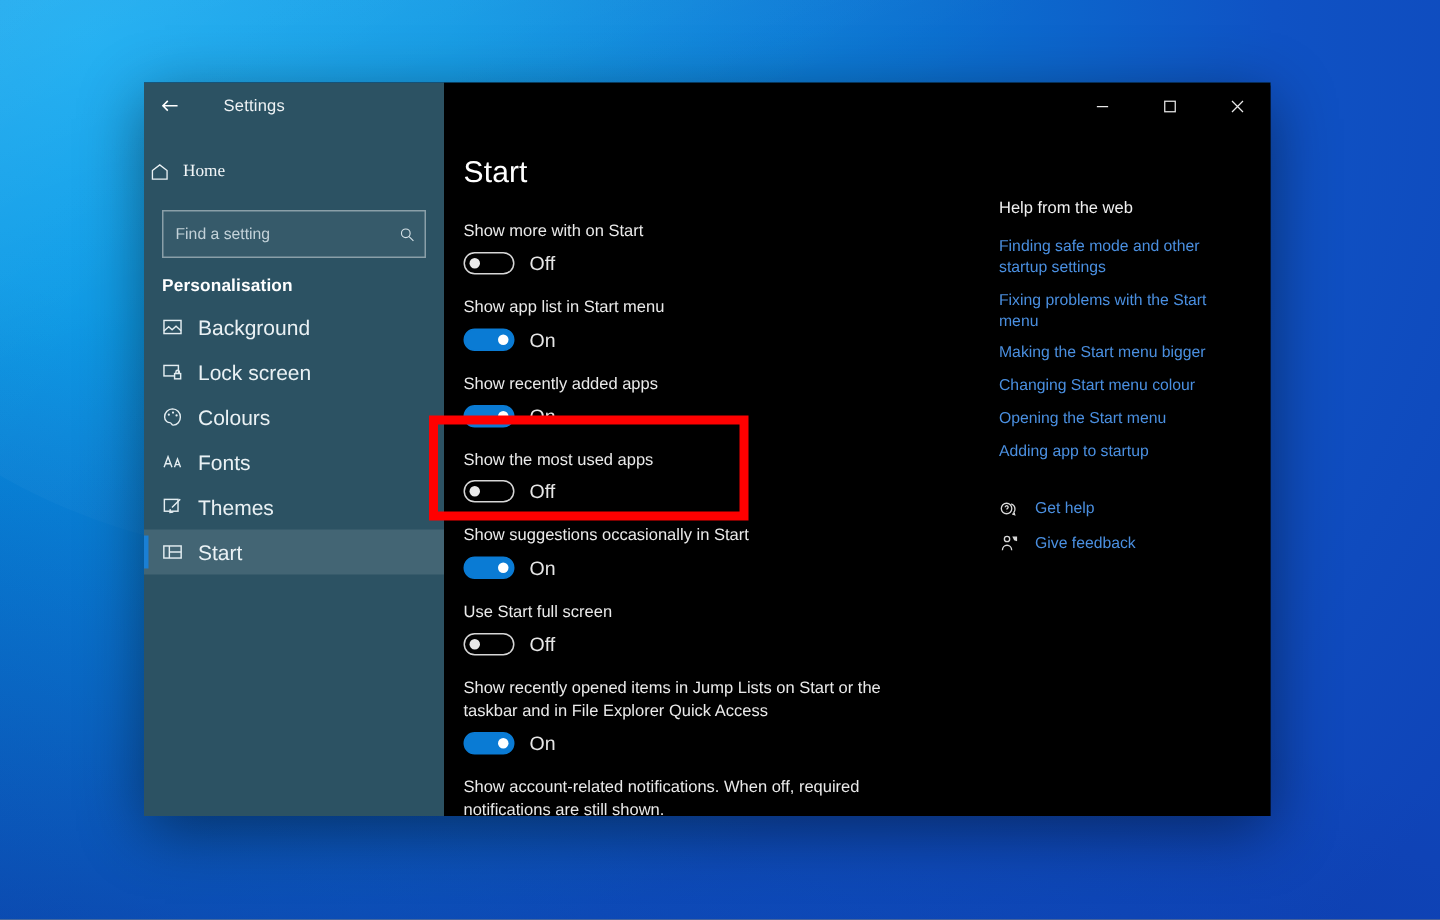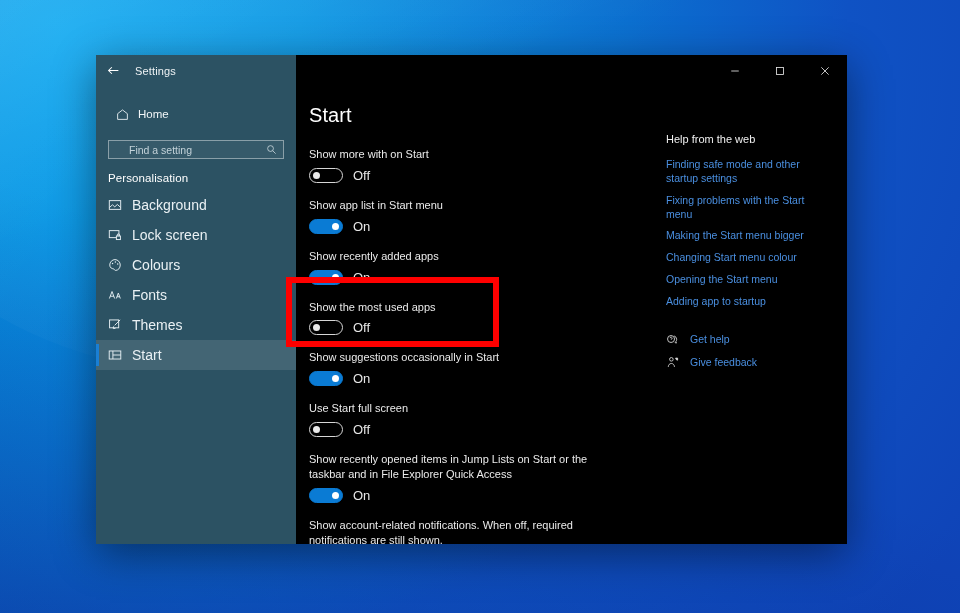--- a/index.html
+++ b/index.html
@@ -60,65 +60,65 @@
     background: #000;
     display: flex; align-items: center; justify-content: flex-end;
   }
   .back-btn {
     width: 34px; height: 31px;
     display: flex; align-items: center; justify-content: center;
     color: #fff;
   }
   .back-btn svg { width: 13px; height: 13px; }
   .tb-title {
-    font-size: 11px; color: #eef2f4; margin-left: 5px;
+    font-size: 11px; color: #eef2f4; margin-left: 19px;
     letter-spacing: 0.15px;
     text-align: center;
   }
   .wbtn {
     width: 45px; height: 31px;
     display: flex; align-items: center; justify-content: center;
     color: #e8e8e8;
   }
   .wbtn svg { width: 10px; height: 10px; }
 
   
   .sidebar {
     position: absolute; left: 0; top: 31px;
     width: 200px; height: 458px;
     background: #2c5263;
   }
   .nav-home {
     display: flex; align-items: center;
-    height: 28px; margin-top: 14px; padding-left: 20px;
-    color: #f2f6f8; font-size: 11.5px;
+    height: 28px; margin-top: 14px; padding-left: 4px;
+    color: #f2f6f8; font-size: 11.5px; font-family: Liberation Serif, serif;
   }
   .nav-home .ico { width: 22px; display: flex; align-items: center; color: #eaf1f4; }
   .nav-home .ico svg { width: 13px; height: 13px; }
 
   .search-wrap {
     margin: 12px 12px 0 12px;
-    height: 19px;
+    height: 32px;
     background: rgba(255,255,255,0.05);
     border: 1px solid rgba(255,255,255,0.42);
     display: flex; align-items: center;
-    padding: 0 6px 0 20px;
+    padding: 0 6px 0 8px;
   }
   .search-wrap input {
     flex: 1; background: transparent; border: 0; outline: none;
     color: #dfe8ec; font-size: 10.5px;
     font-family: "Liberation Sans", sans-serif;
   }
   .search-wrap input::placeholder { color: #c3d2d9; }
   .search-ico { color: #d6e2e7; display: flex; }
   .search-ico svg { width: 11px; height: 11px; }
 
   .sb-section {
     margin: 13px 0 6px 12px;
-    font-size: 11.5px; font-weight: normal; color: #ffffff;
+    font-size: 11.5px; font-weight: bold; color: #ffffff;
     letter-spacing: 0.1px;
   }
 
   .nav-list { margin-top: 4px; }
   .nav-item {
     position: relative;
     display: flex; align-items: center;
     height: 30px; padding-left: 12px;
     color: #eaf1f4; font-size: 14px;
   }

